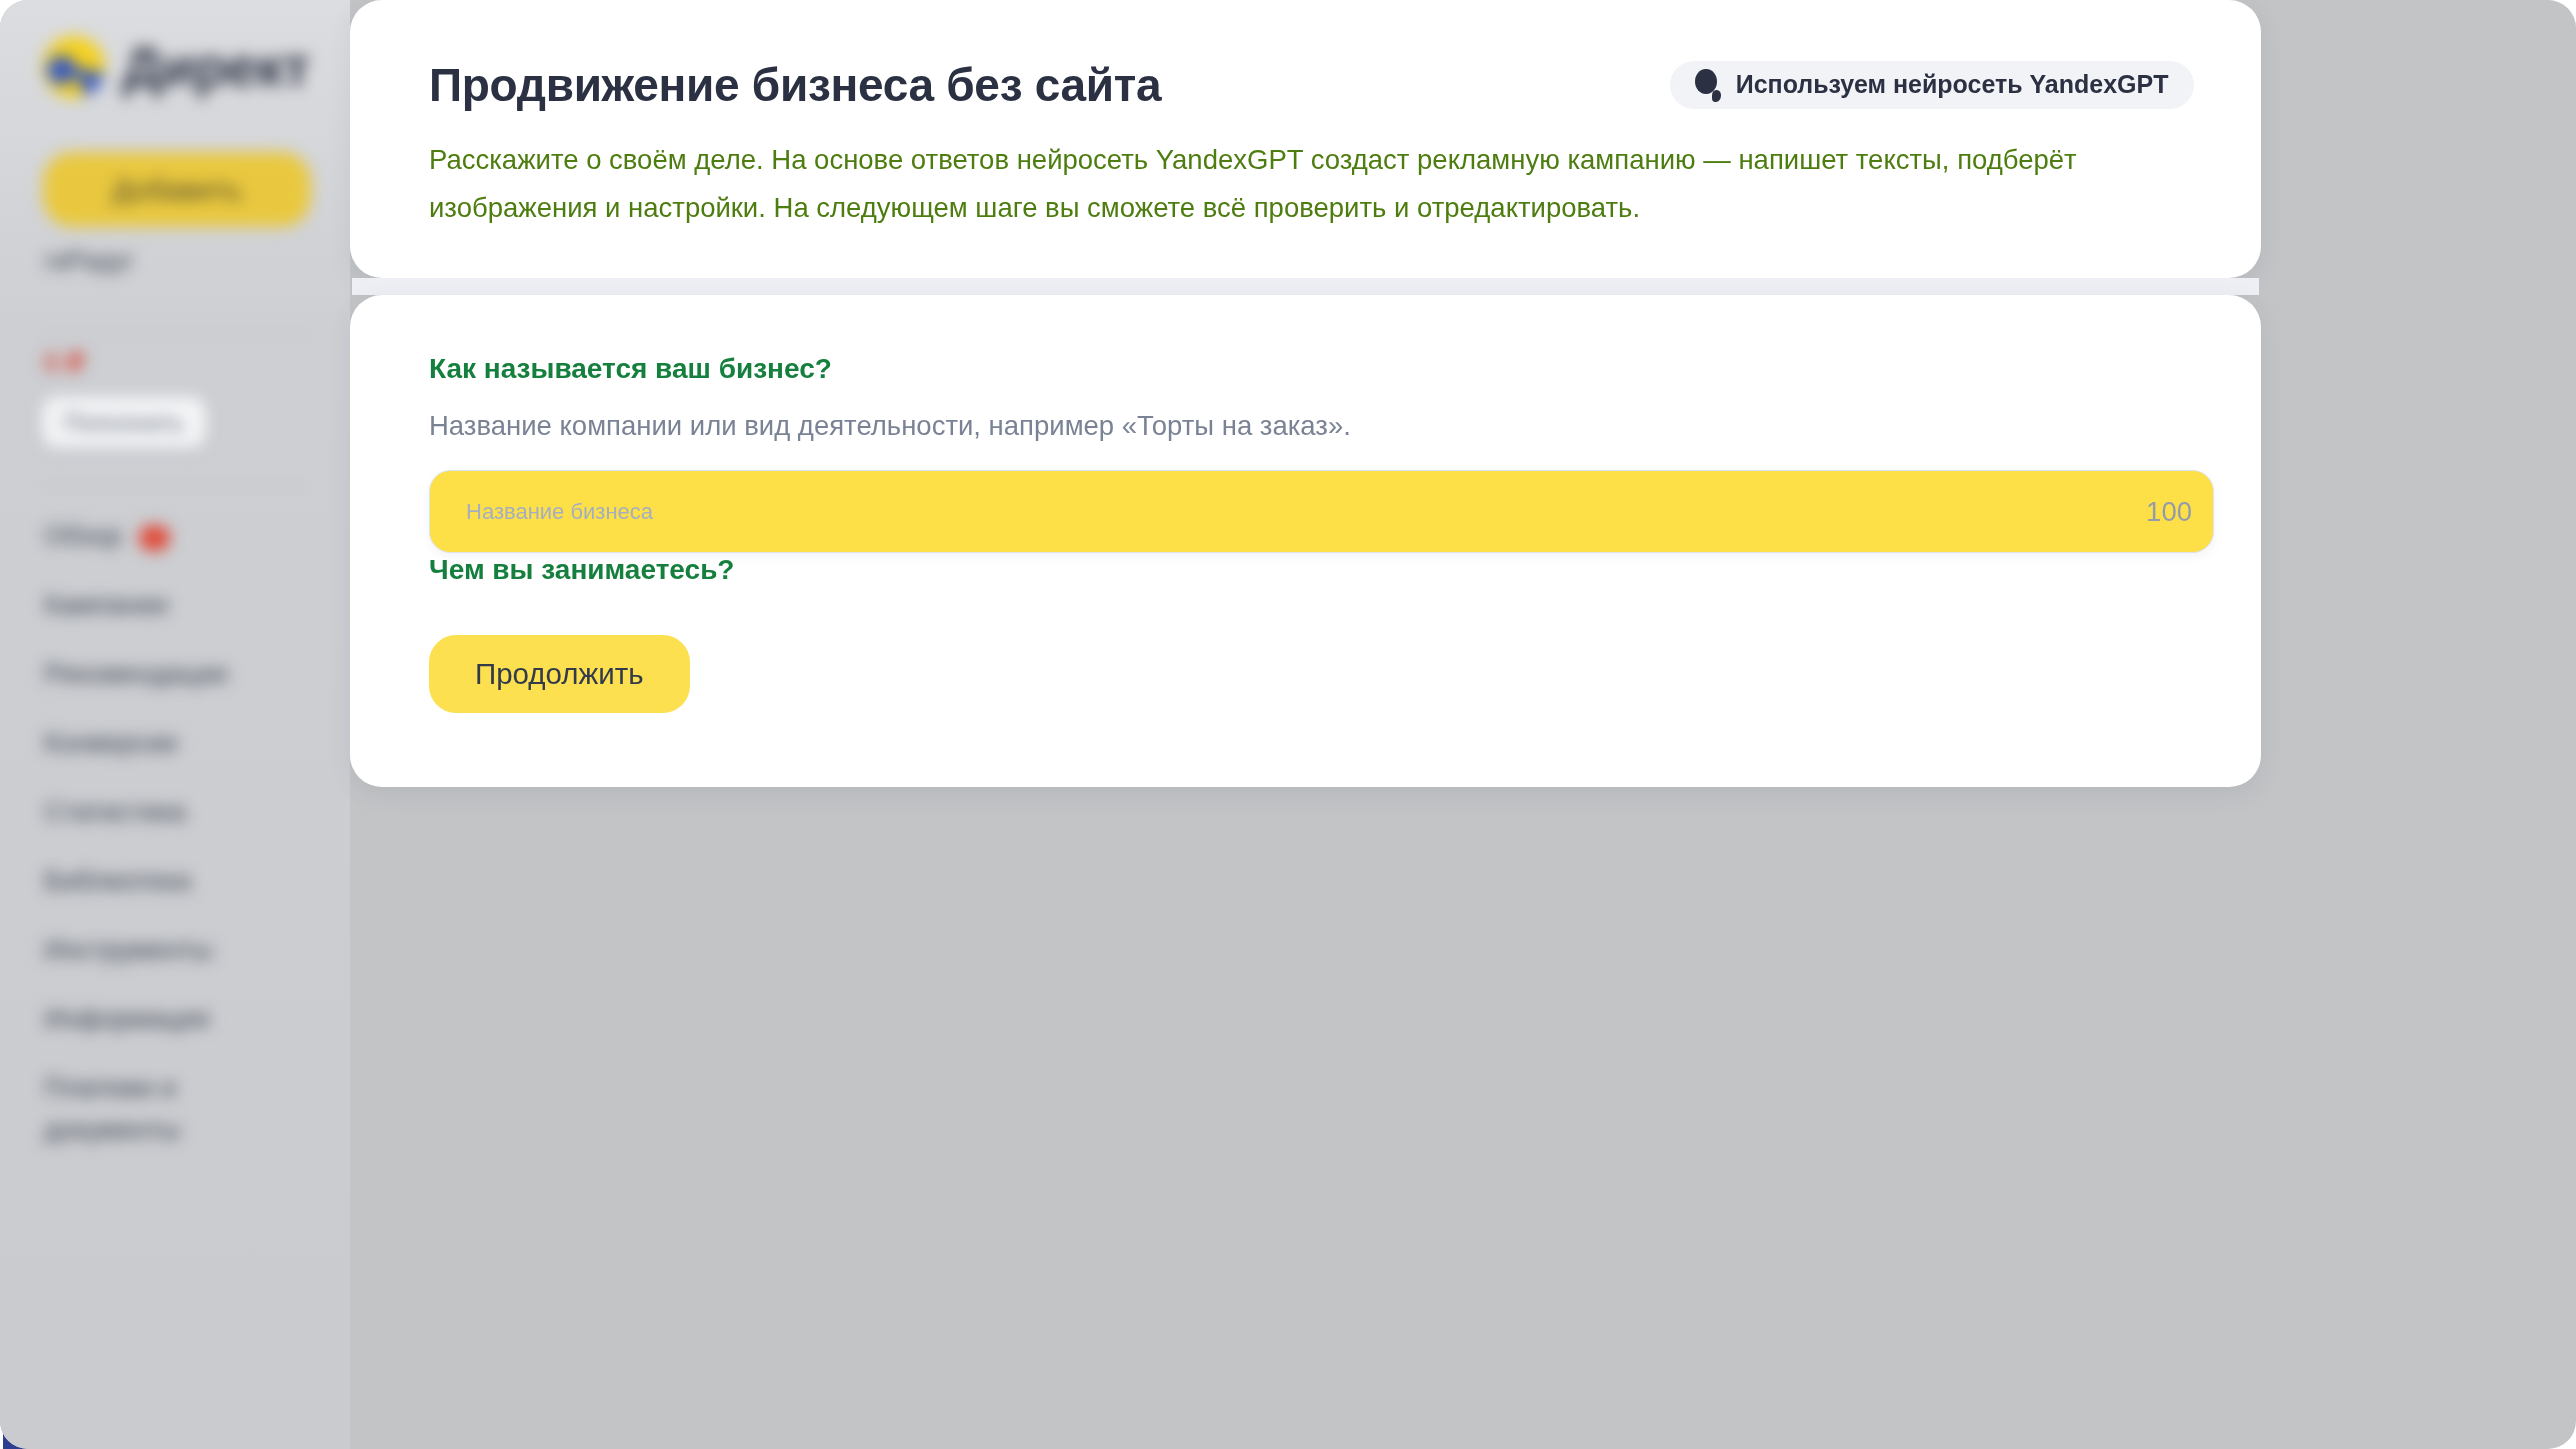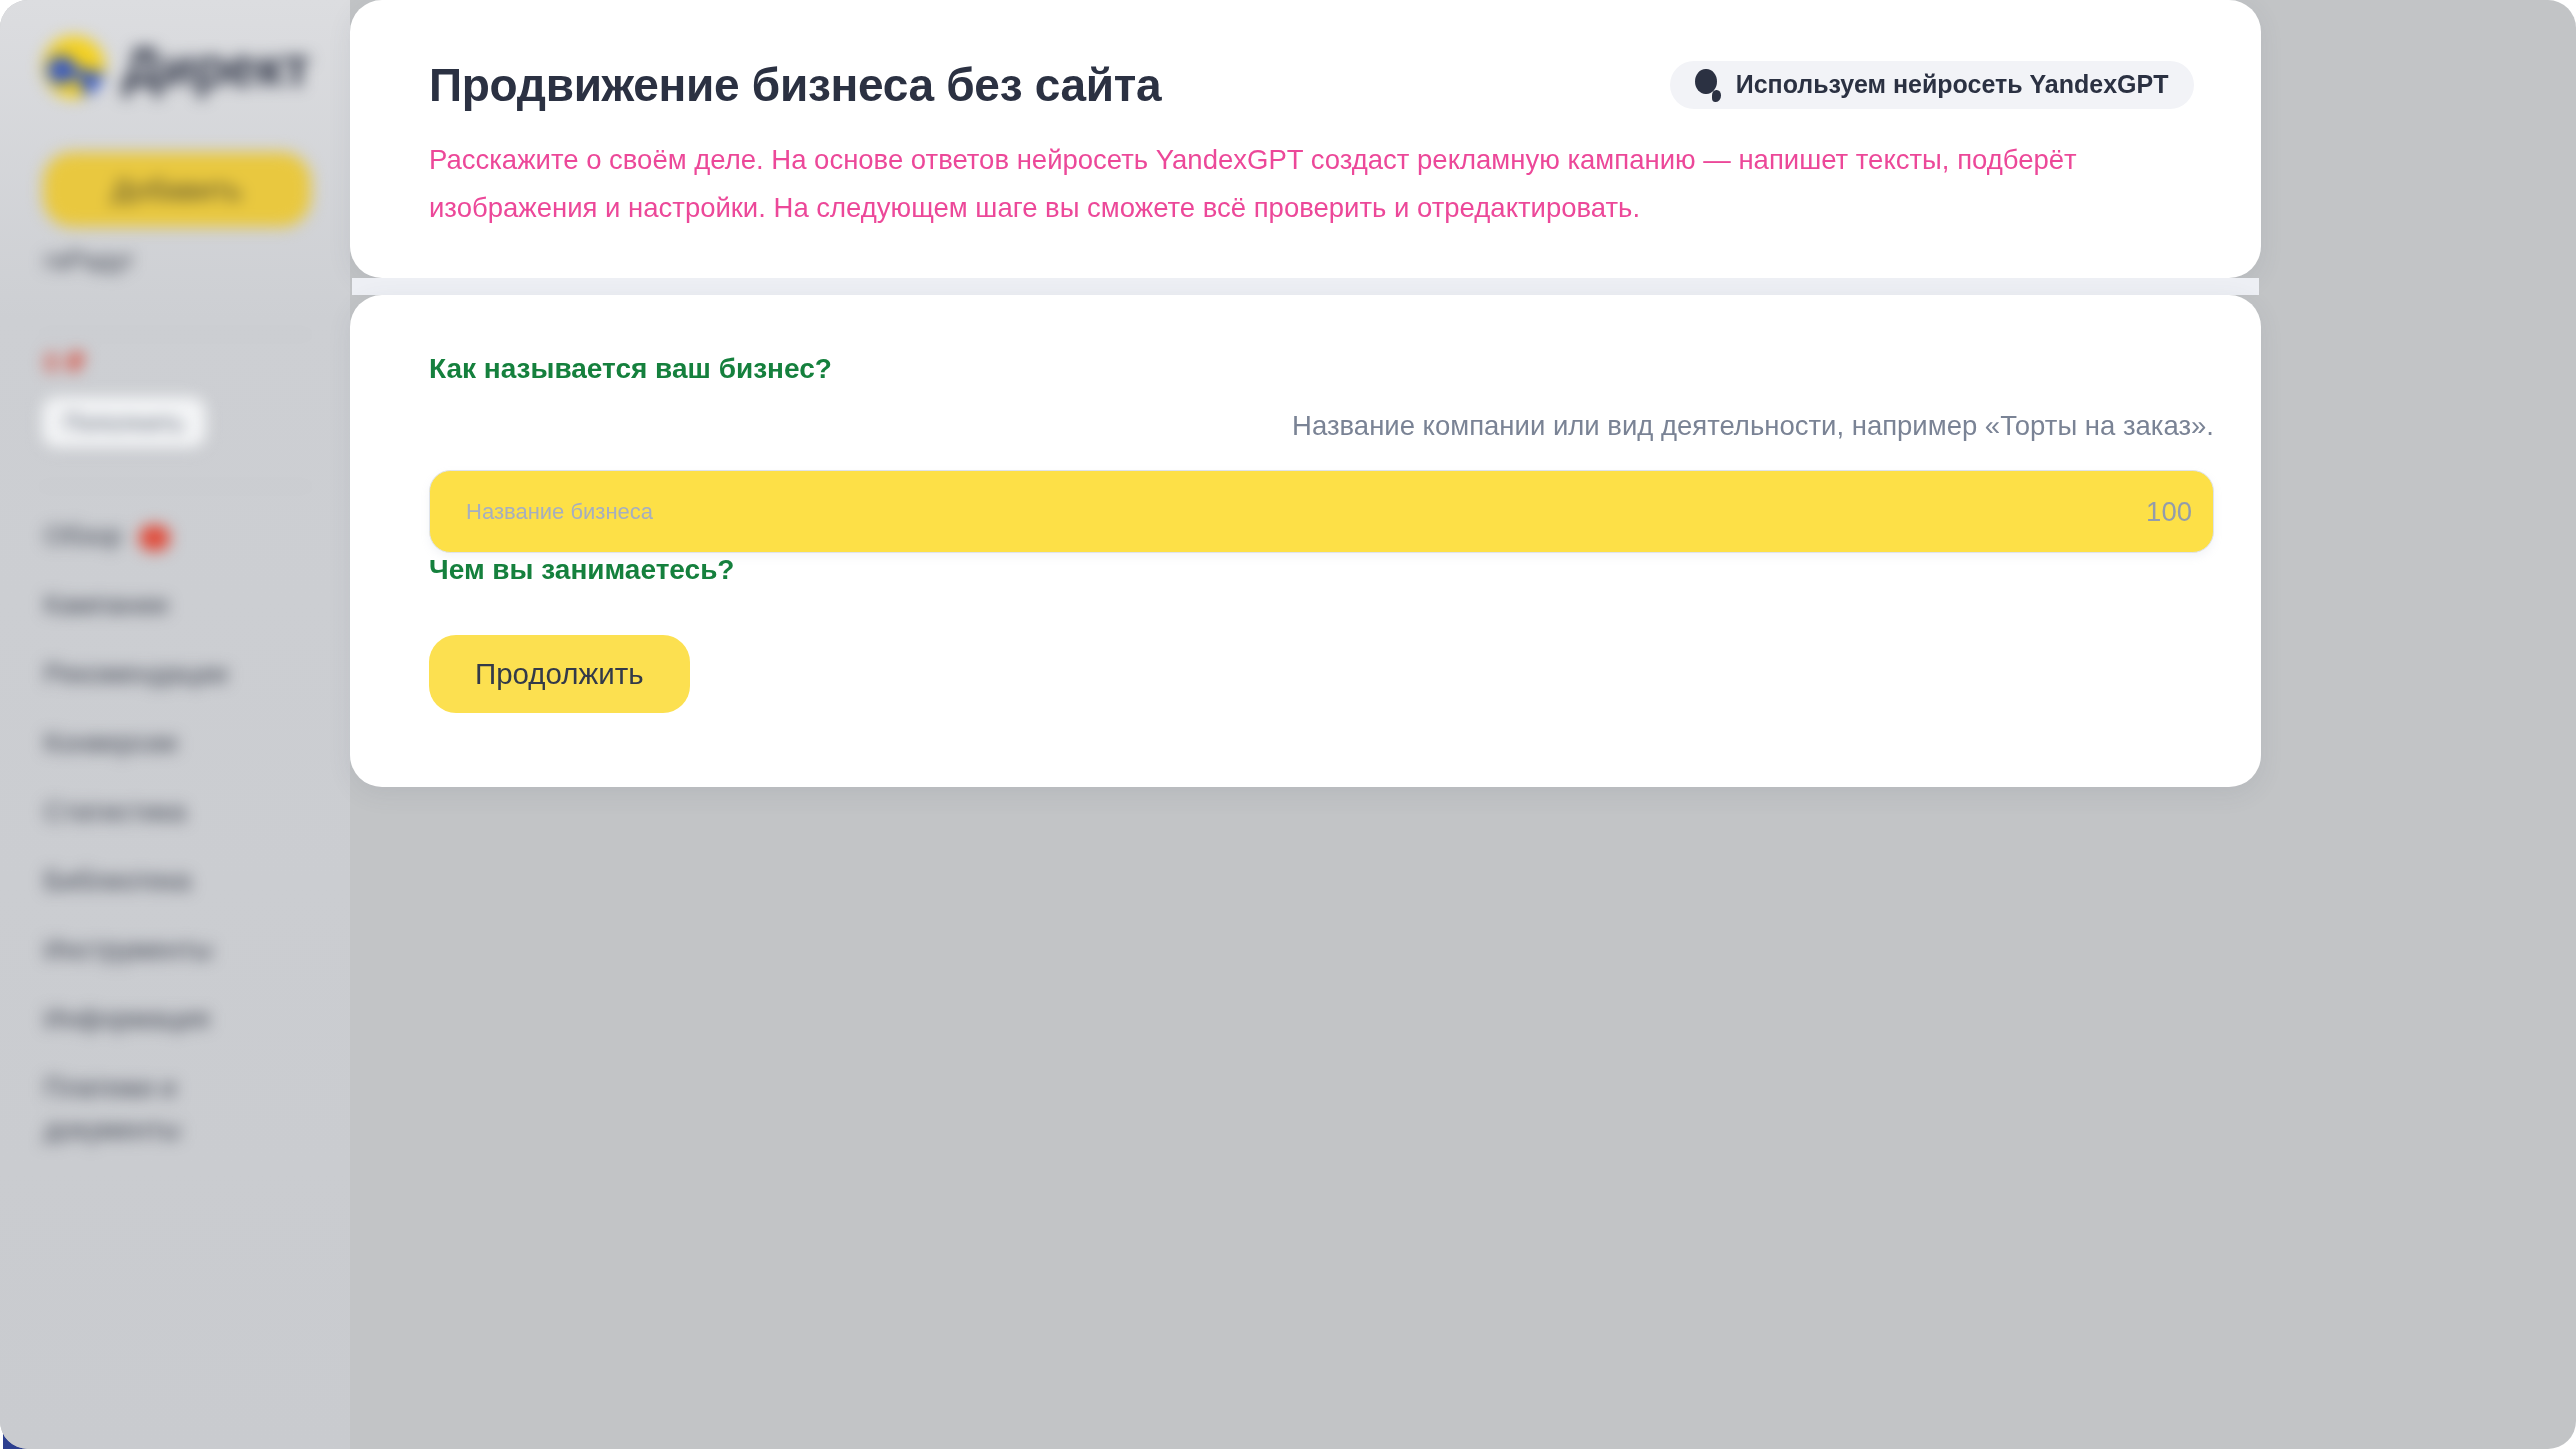--- a/index.html
+++ b/index.html
@@ -82,26 +82,26 @@
     font-size:25px;font-weight:700;color:#2b3142;white-space:nowrap;
   }
   .gpt-icon{position:relative;width:25.5px;height:34px;}
   .gpt-icon .big-dot{
     position:absolute;left:0;top:1.3px;width:21.5px;height:25.5px;border-radius:50%;background:#2b3142;
   }
   .gpt-icon .small-dot{
     position:absolute;right:0;bottom:0;width:8.7px;height:11.4px;border-radius:50% 50% 60% 40%;background:#2b3142;
   }
   .page-desc{
-    margin:23px 0 0 0;font-size:27.5px;line-height:48px;color:#ec4899;max-width:1798px;
+    margin:23px 0 0 0;font-size:27.5px;line-height:48px;color:#4d7c0f;max-width:1798px;
   }
 
   .q-label{margin:0;font-size:28px;font-weight:700;color:#15803d;line-height:34px;}
   .q-label.second{}
-  .q-hint{margin:16px 0 0 0;font-size:27.5px;line-height:48px;color:#7a8395;max-width:1798px;text-align:right;}
+  .q-hint{margin:16px 0 0 0;font-size:27.5px;line-height:48px;color:#7a8395;max-width:1798px;}
   .field{position:relative;margin-top:20px;height:83px;}
   .field input{
     width:100%;height:100%;box-sizing:border-box;
     border:1.3px solid #dfe3ea;border-radius:21.5px;background:#fde047;
     padding:0 134px 0 36px;font-size:22px;color:#2b3142;font-family:inherit;outline:none;
     box-shadow:0 4px 8px rgba(170,180,200,0.14);
   }
   .field input::placeholder{color:#a5aec0;opacity:1;}
   .char-counter{
     position:absolute;right:22px;top:50%;transform:translateY(-50%);

